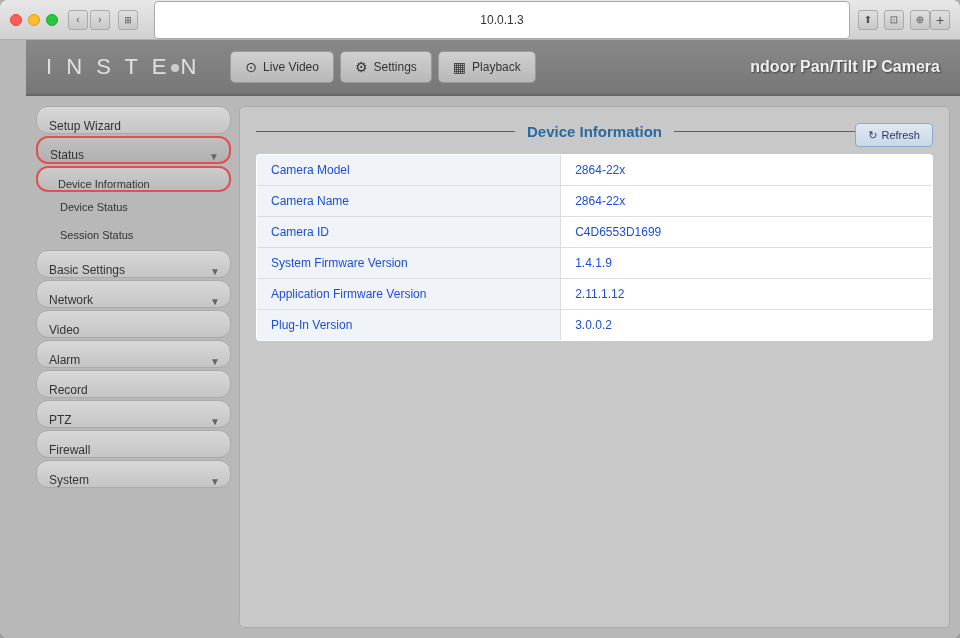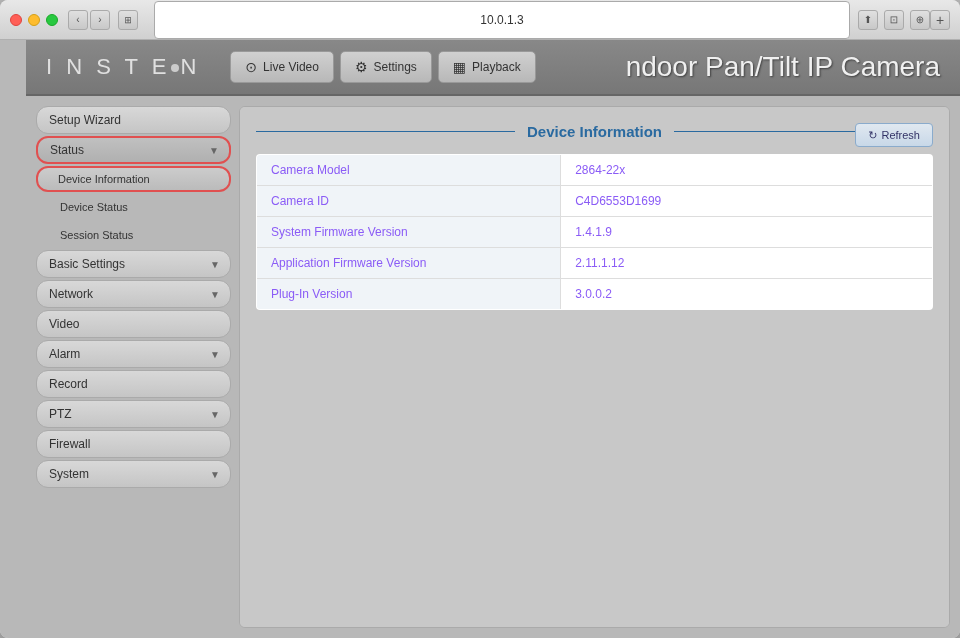--- a/index.html
+++ b/index.html
@@ -184,22 +184,22 @@
       font-size: 12px;
       color: #333;
     }
 
     .nav-tab .tab-icon {
       font-size: 14px;
     }
 
     .camera-title {
       margin-left: auto;
-      font-size: 28px;
-      font-weight: 400;
+      font-size: 16px;
+      font-weight: 700;
       color: #f0f0f0;
       text-shadow: 1px 1px 2px rgba(0,0,0,0.5);
     }
 
     
     .main-content {
       flex: 1;
       display: flex;
       overflow: hidden;
       padding: 10px;
@@ -214,21 +214,21 @@
       flex-direction: column;
       gap: 2px;
     }
 
     .sidebar-item {
       height: 28px;
       background: linear-gradient(to bottom, #d8d8d8, #c5c5c5);
       border: 1px solid #aaa;
       border-radius: 12px;
       display: flex;
-      align-items: center;
+      align-items: flex-end;
       padding: 0 12px;
       cursor: pointer;
       font-size: 12px;
       color: #333;
       position: relative;
     }
 
     .sidebar-item.active, .sidebar-item.selected {
       background: linear-gradient(to bottom, #c0c0c0, #b0b0b0);
       border: 2px solid #e05050;
@@ -318,21 +318,21 @@
       border-bottom: 1px solid #ddd;
     }
 
     .info-table tr:last-child {
       border-bottom: none;
     }
 
     .info-table td {
       padding: 8px 14px;
       font-size: 12px;
-      color: #8b5cf6;
+      color: #1d4ed8;
     }
 
     .info-table td:first-child {
       width: 45%;
       background: #f0f4f8;
       border-right: 1px solid #ddd;
       font-weight: 400;
     }
 
     .info-table td:last-child {
@@ -464,20 +464,24 @@
             </div>
           </div>
 
           <table class="info-table">
             <tbody id="info-table-body">
             <tr>
     <td>Camera Model</td>
     <td>2864-22x</td>
   </tr>
                 <tr>
+    <td>Camera Name</td>
+    <td>2864-22x</td>
+  </tr>
+                <tr>
     <td>Camera ID</td>
     <td>C4D6553D1699</td>
   </tr>
                 <tr>
     <td>System Firmware Version</td>
     <td>1.4.1.9</td>
   </tr>
                 <tr>
     <td>Application Firmware Version</td>
     <td>2.11.1.12</td>

